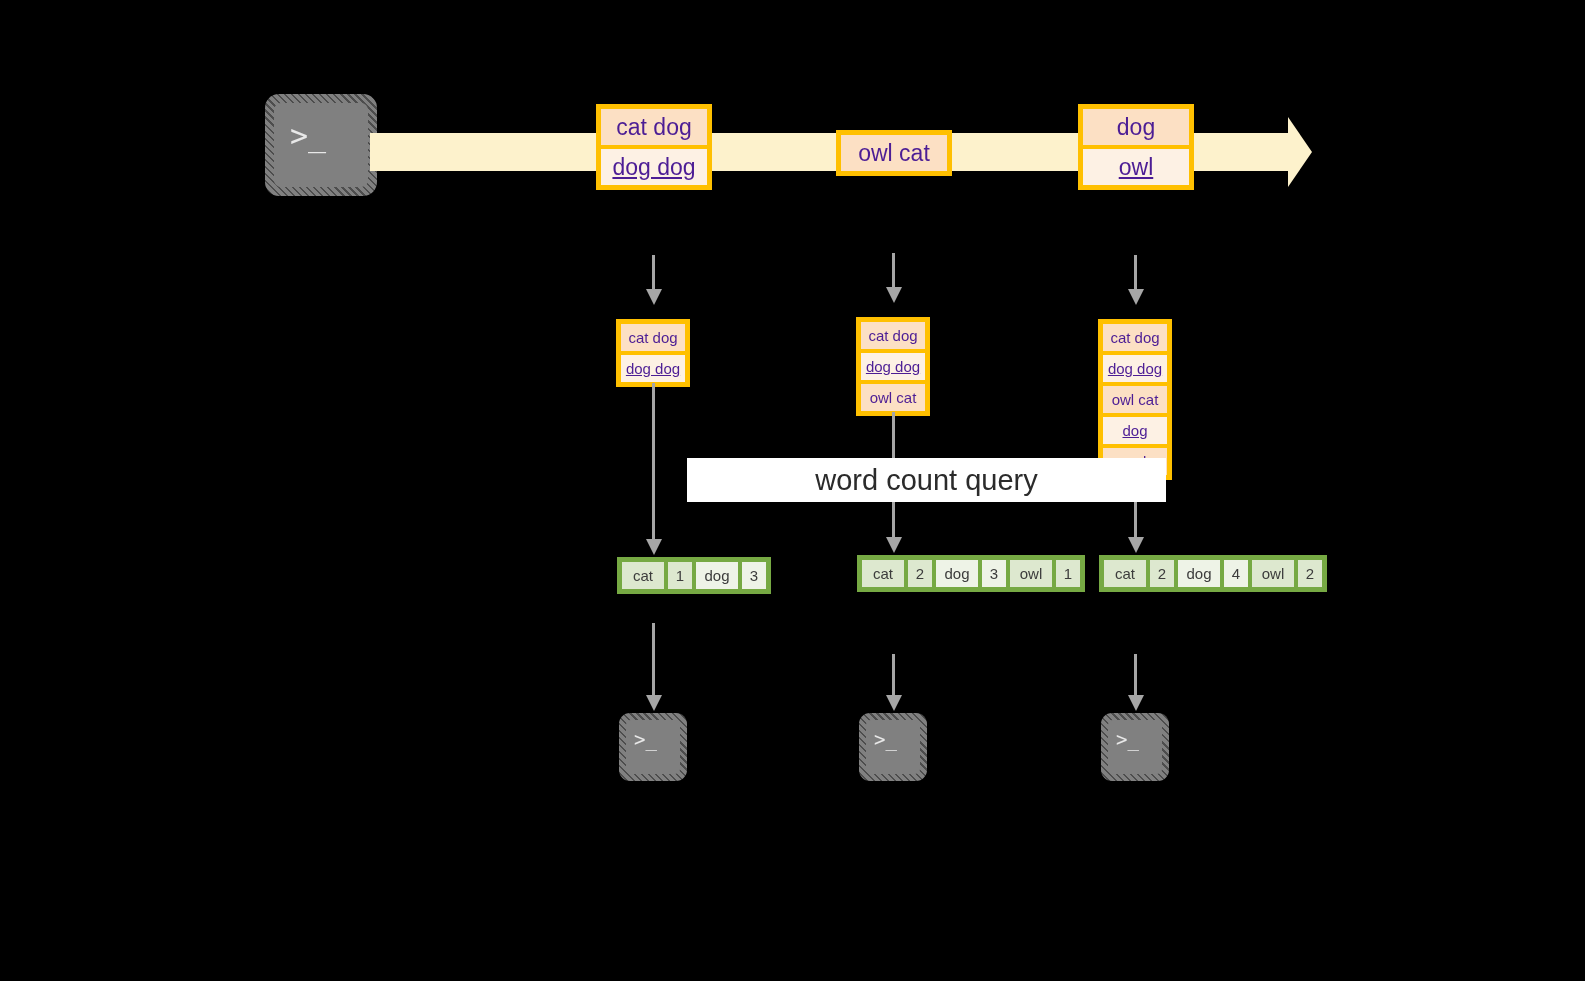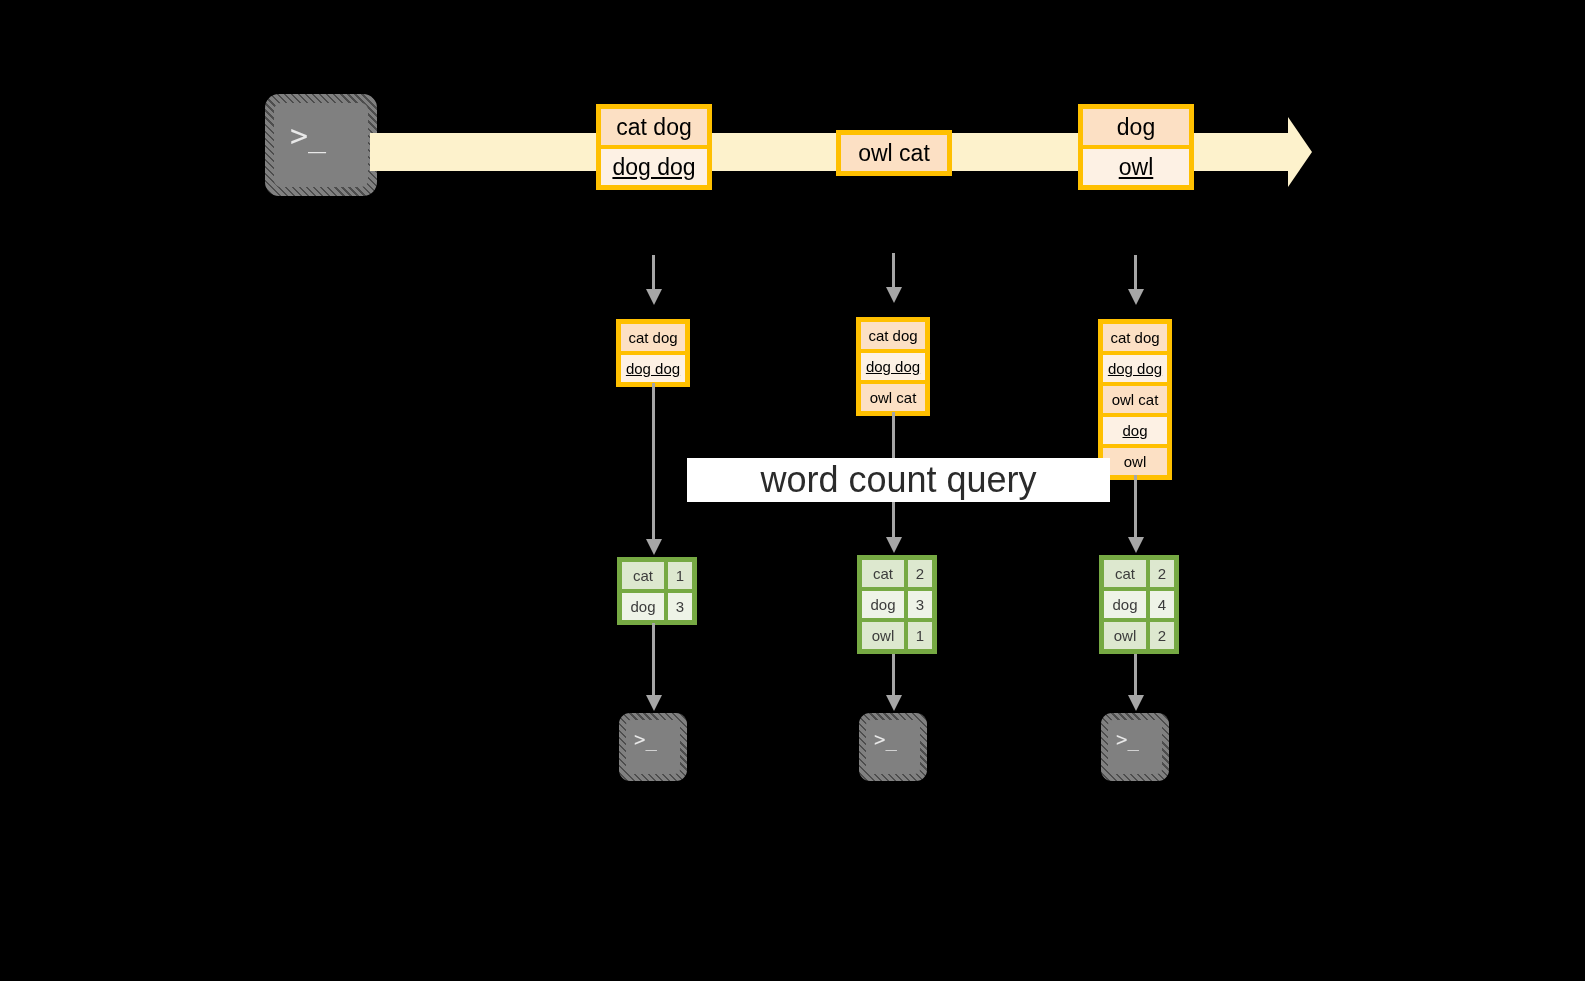--- a/index.html
+++ b/index.html
@@ -86,21 +86,21 @@
     box-sizing: border-box;
     border: 3px solid #ffc000;
     background: #ffc000;
     display: flex;
     flex-direction: column;
   }
   .rec-row {
     box-sizing: border-box;
     border: 2px solid #ffc000;
     background: #fce0c4;
-    color: #000000;
+    color: #4c1d95;
     display: flex;
     align-items: center;
     justify-content: center;
     white-space: nowrap;
   }
   .rec-row.alt { background: #fdf1e4; text-decoration: underline; }
 
   
   .rec-group.top { }
   .rec-group.top .rec-row {
@@ -120,21 +120,21 @@
   .rec-group.stack.s2 { left: 856px; top: 317px; width: 74px; }
   .rec-group.stack.s3 { left: 1098px; top: 319px; width: 74px; }
 
   
   .res-table {
     position: absolute;
     box-sizing: border-box;
     border: 3px solid #76a943;
     background: #76a943;
     display: flex;
-    flex-direction: column;
+    flex-direction: row;
   }
   .res-row { display: flex; }
   .res-cell {
     box-sizing: border-box;
     border: 2px solid #76a943;
     background: #dde8cf;
     color: #3c3c3c;
     height: 31px;
     display: flex;
     align-items: center;
@@ -201,27 +201,27 @@
   .arrow.out2 .shaft { height: 43px; }
   .arrow.out2 .head  { top: 41px; }
   .arrow.out3 { left: 1134px; top: 654px; }
   .arrow.out3 .shaft { height: 43px; }
   .arrow.out3 .head  { top: 41px; }
 
   
   .query-banner {
     position: absolute;
     left: 687px; top: 458px;
-    width: 423px; height: 44px;
+    width: 479px; height: 44px;
     background: #ffffff;
     display: flex;
     align-items: center;
     justify-content: center;
     color: #2b2b2b;
-    font-size: 36px;
+    font-size: 29px;
     white-space: nowrap;
   }
 </style>
 </head>
 <body>
 
 <div id="stage">
 
   <div class="terminal big">
     <div class="term-inner"></div>

